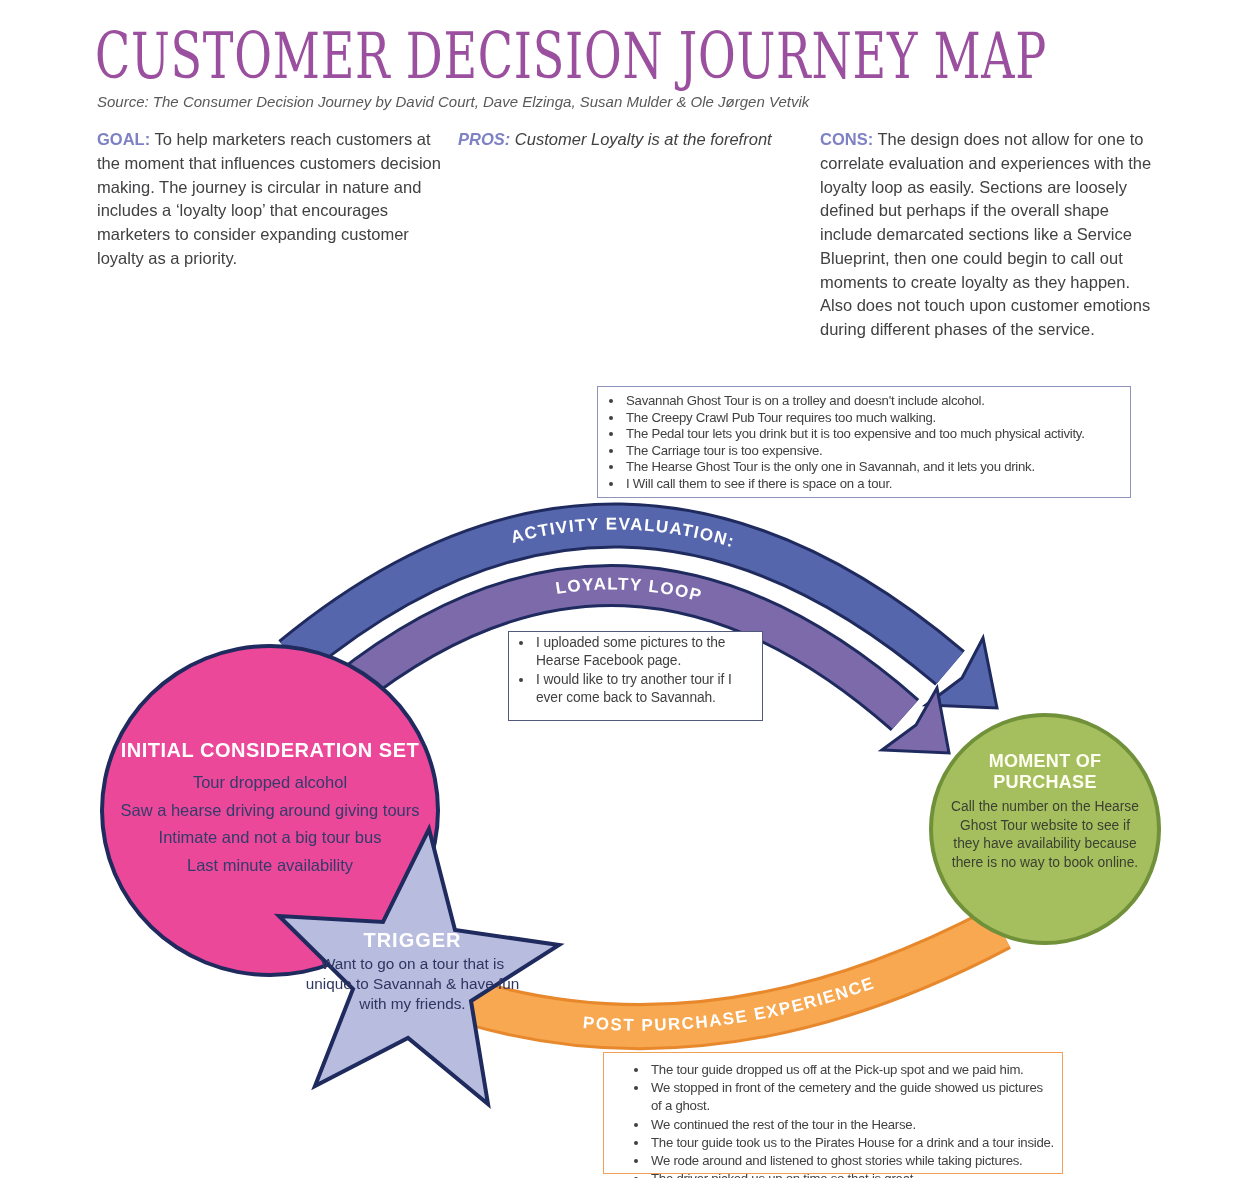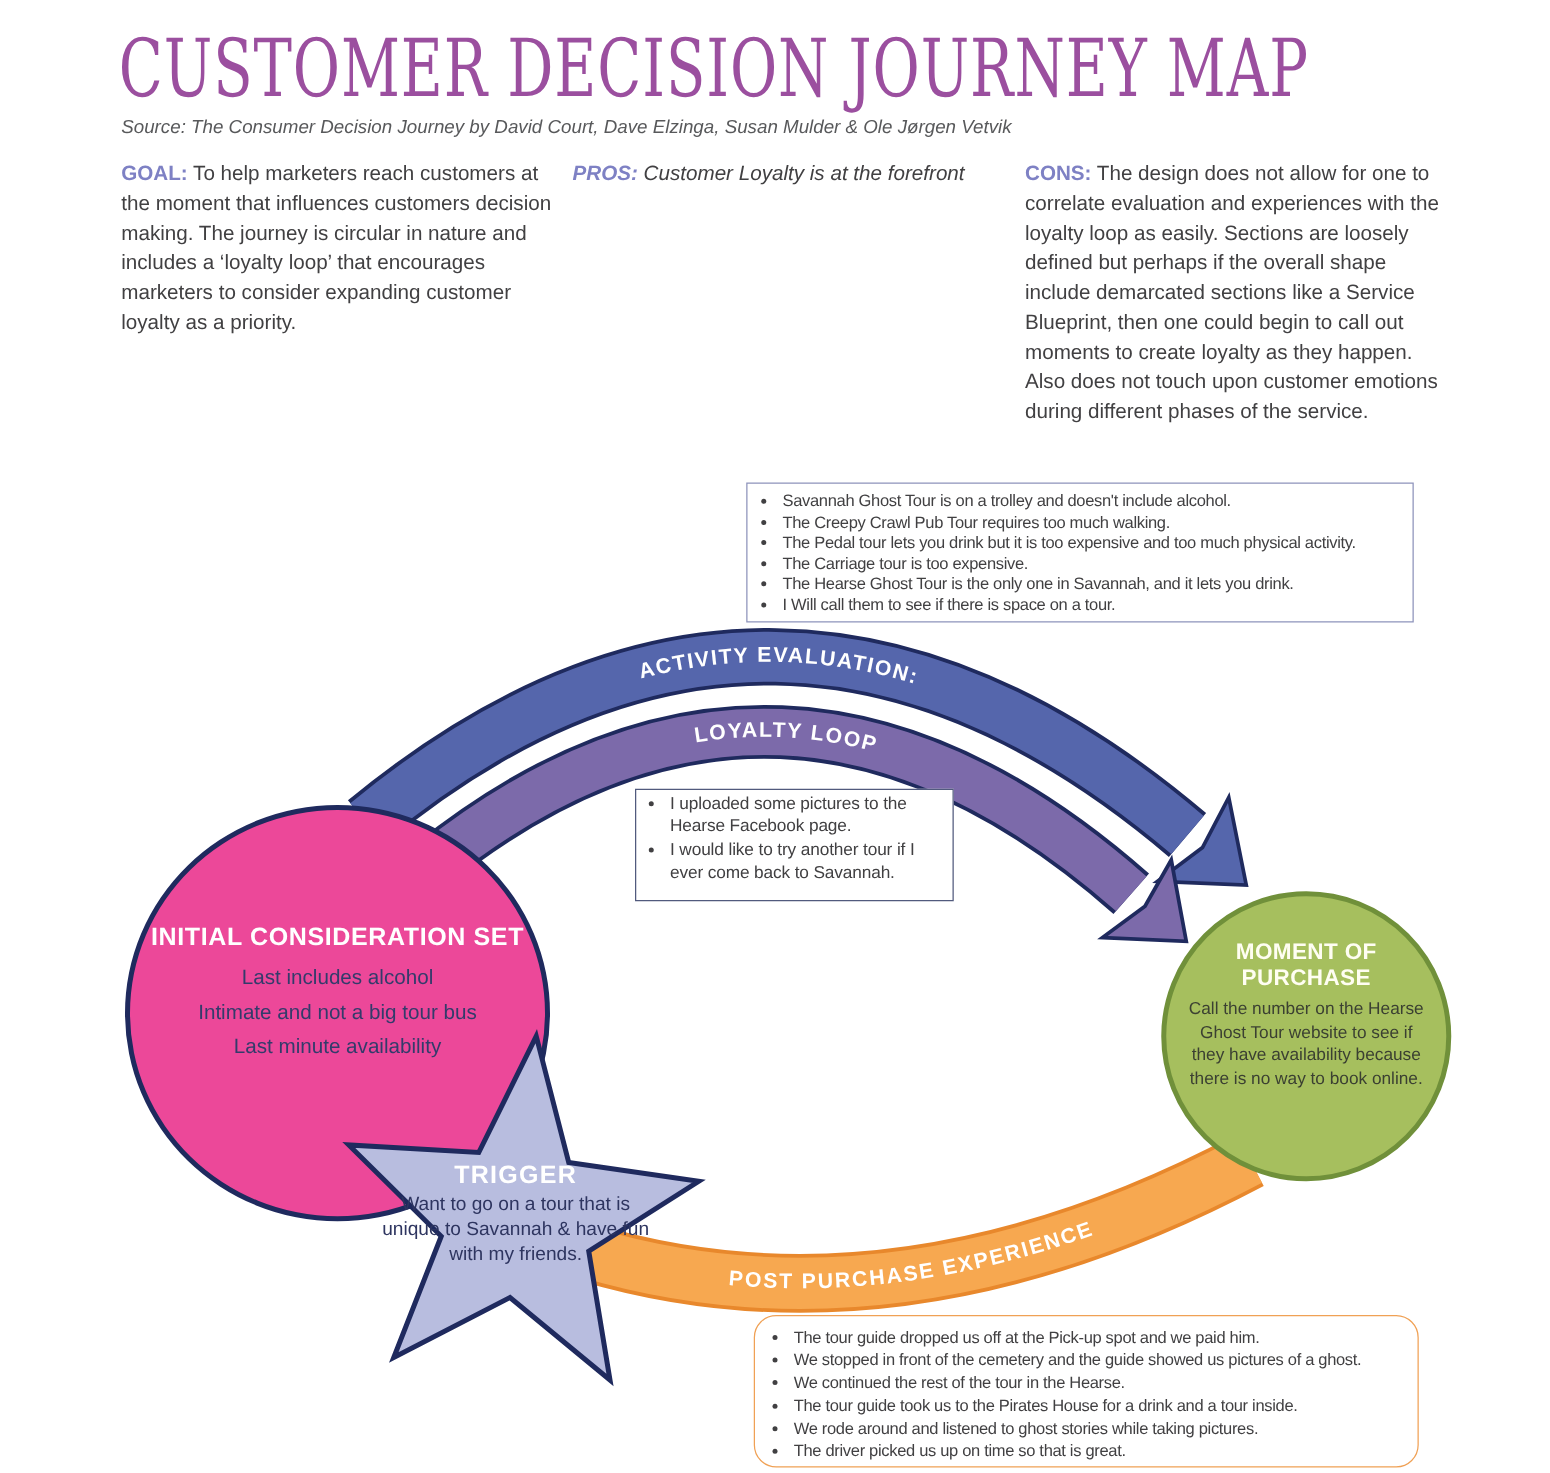--- a/index.html
+++ b/index.html
@@ -31,21 +31,21 @@
   .mop-title{margin-top:34px;padding:0 42px;color:#fffef2;font-weight:bold;font-size:18px;line-height:1.18;letter-spacing:.3px;}
   .mop-text{margin-top:5px;padding:0 16px;color:#3b4032;font-size:13.8px;line-height:1.34;}
   
   #trigger-text{position:absolute;left:305px;top:929px;width:215px;z-index:4;text-align:center;}
   .trigger-title{color:#ffffff;font-weight:bold;font-size:20px;letter-spacing:1px;}
   .trigger-body{margin-top:2px;color:#2e3560;font-size:15.3px;line-height:1.32;}
   
   .note-box{position:absolute;background:#ffffff;border:1.5px solid #8d93bb;box-sizing:border-box;z-index:4;}
   #activity-box{left:597px;top:386px;width:534px;height:112px;padding:6px 8px 5px 9px;}
   #loyalty-box{left:508px;top:631px;width:255px;height:90px;padding:2px 6px 5px 8px;border-color:#515a7d;}
-  #post-box{left:603px;top:1052px;width:532px;height:122px;padding:8px 8px 5px 12px;border-color:#f0a155;border-radius:18px;}
+  #post-box{left:603px;top:1052px;width:460px;height:122px;padding:8px 8px 5px 28px;border-color:#f0a155;}
   ul.bullets{margin:0;padding-left:17px;list-style:disc;}
   ul.bullets li{padding-left:2px;color:#414042;}
   #activity-box li{font-size:13.2px;line-height:16.6px;letter-spacing:-0.25px;}
   #loyalty-box li{font-size:13.8px;line-height:18.4px;letter-spacing:-0.1px;}
   #post-box li{font-size:13.2px;line-height:18.2px;letter-spacing:-0.25px;}
 </style>
 </head>
 <body>
 
 <div class="canvas">
@@ -87,21 +87,22 @@
       <textPath href="#arcPurple" startOffset="50%">LOYALTY LOOP</textPath>
     </text>
     <text class="arc-label" text-anchor="middle" dominant-baseline="middle">
       <textPath href="#arcOrange" startOffset="48%">POST PURCHASE EXPERIENCE</textPath>
     </text>
   </svg>
 
   <div class="circle" id="ic-circle">
     <div class="ic-title">INITIAL CONSIDERATION SET</div>
     <div class="ic-items">
-      <div>Last includes alcohol</div>
+      <div>Tour dropped alcohol</div>
+      <div>Saw a hearse driving around giving tours</div>
       <div>Intimate and not a big tour bus</div>
       <div>Last minute availability</div>
     </div>
   </div>
 
   <div class="circle" id="mop-circle">
     <div class="mop-title">MOMENT OF PURCHASE</div>
     <div class="mop-text">Call the number on the Hearse Ghost Tour website to see if they have availability because there is no way to book online.</div>
   </div>
 

